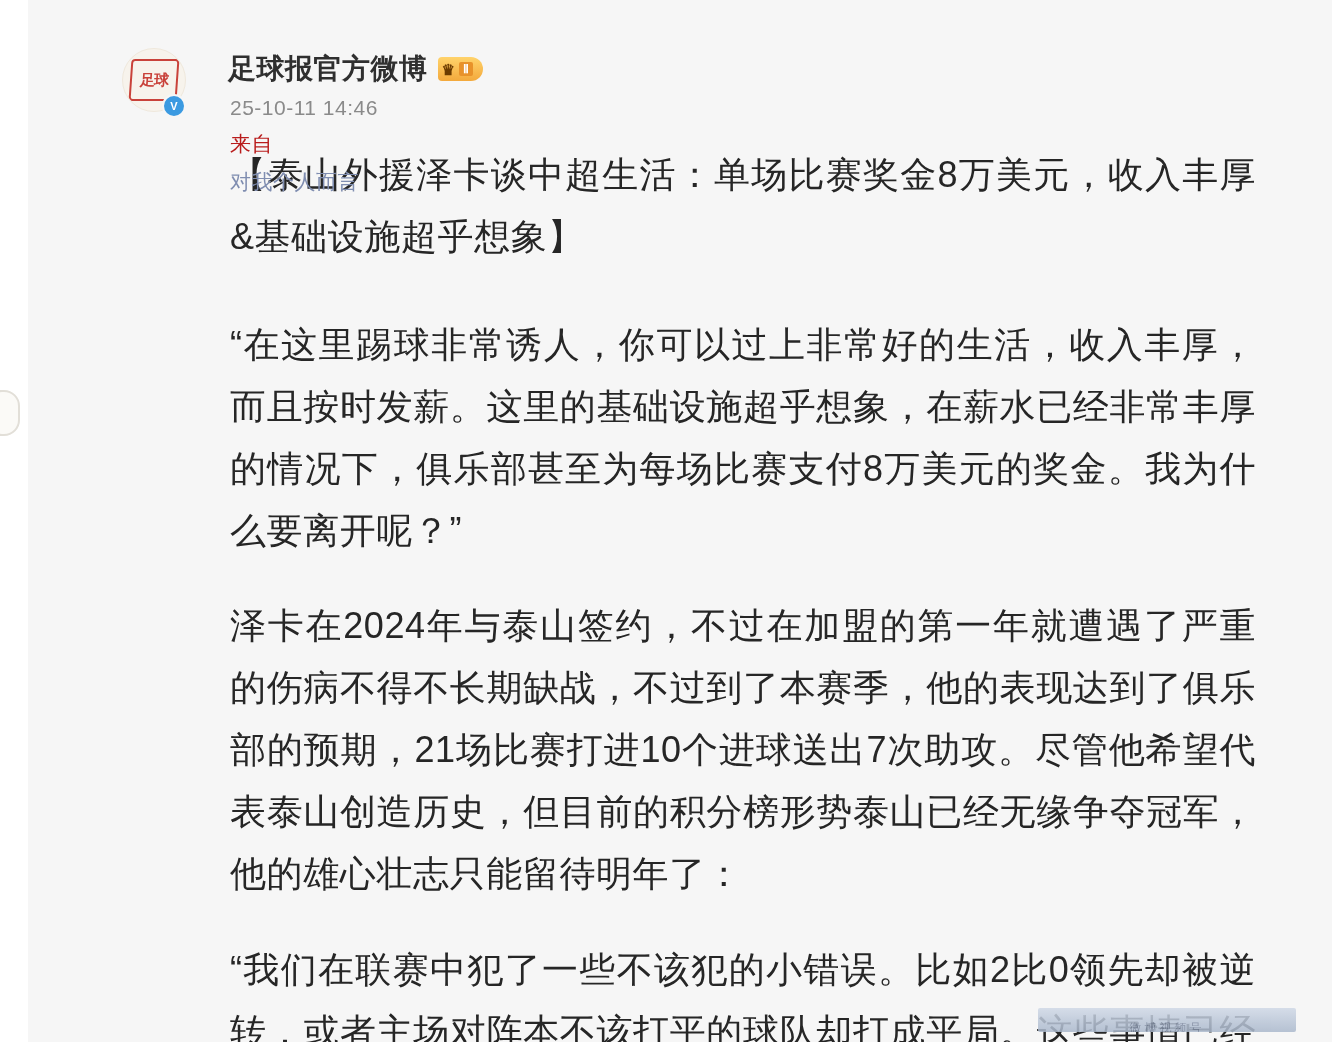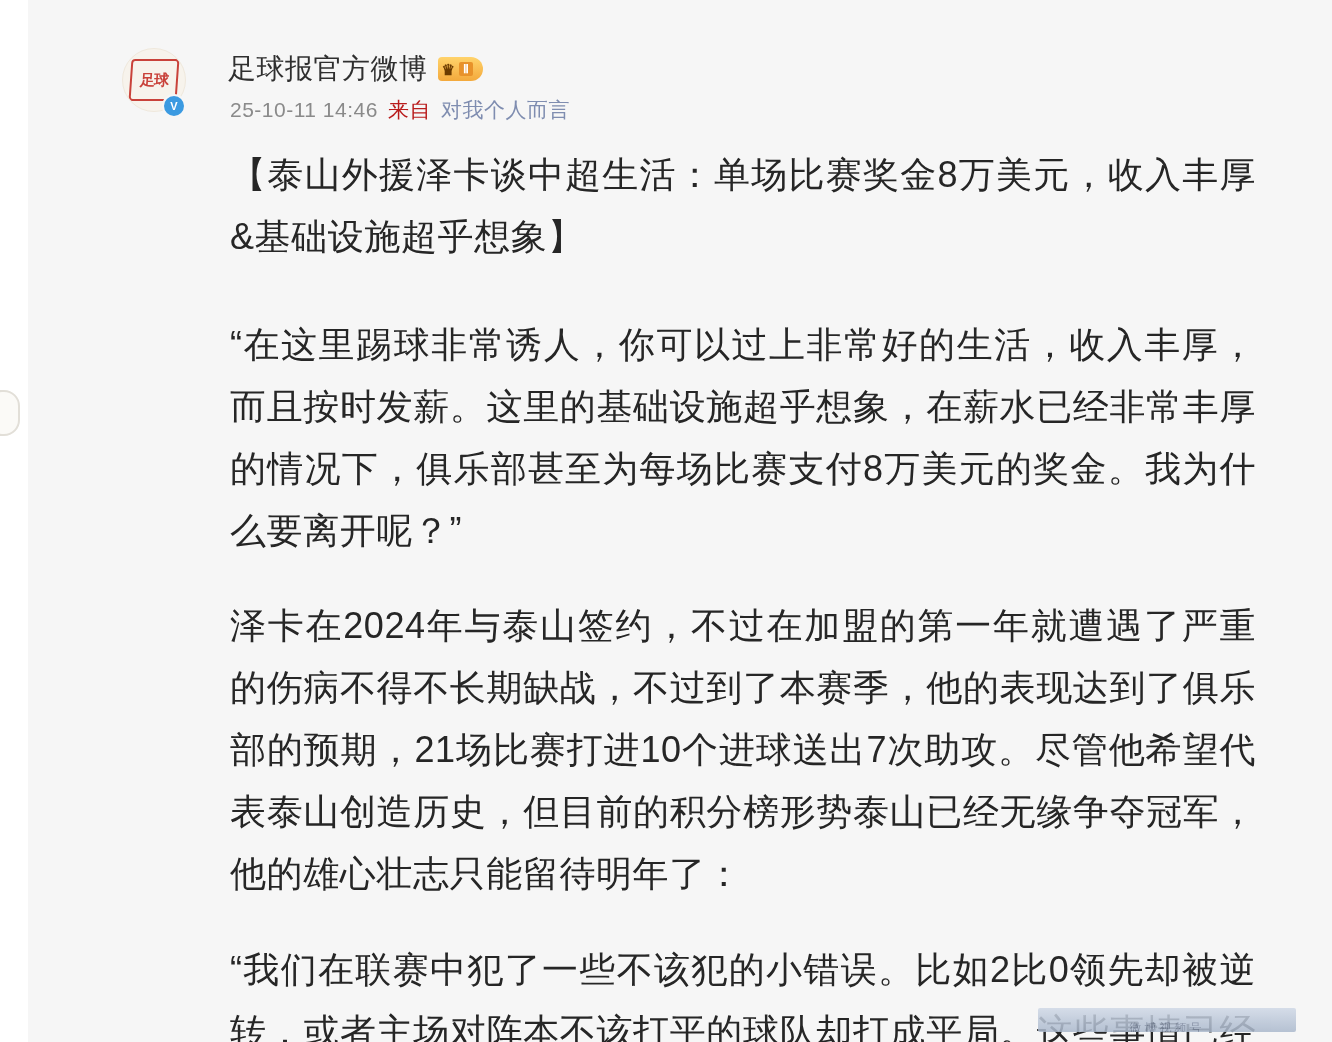--- a/index.html
+++ b/index.html
@@ -111,21 +111,21 @@
     position: absolute;
     left: 148px;
     top: 28px;
     display: flex;
     align-items: center;
     gap: 10px;
   }
   .nickname {
     font-size: 28px;
     color: #2f2f2f;
-    font-weight: 400;
+    font-weight: 700;
     letter-spacing: 0.5px;
   }
   .badge {
     display: inline-flex;
     align-items: center;
     height: 24px;
     background: linear-gradient(180deg,#ffd36b,#f3a93c);
     border-radius: 4px 12px 12px 4px;
     padding: 0 10px 0 4px;
     color: #7a4a00;
@@ -148,20 +148,21 @@
   .meta-row {
     position: absolute;
     left: 150px;
     top: 74px;
     font-size: 21px;
     color: #8a8a8a;
     letter-spacing: 0.5px;
     display: flex;
     align-items: baseline;
     gap: 10px;
+    flex-direction: column;
   }
   .meta-src {
     color: #b91c1c;
   }
   .meta-link {
     color: #7f8db0;
   }
   .body {
     margin-top: 36px;
     padding-left: 150px;

